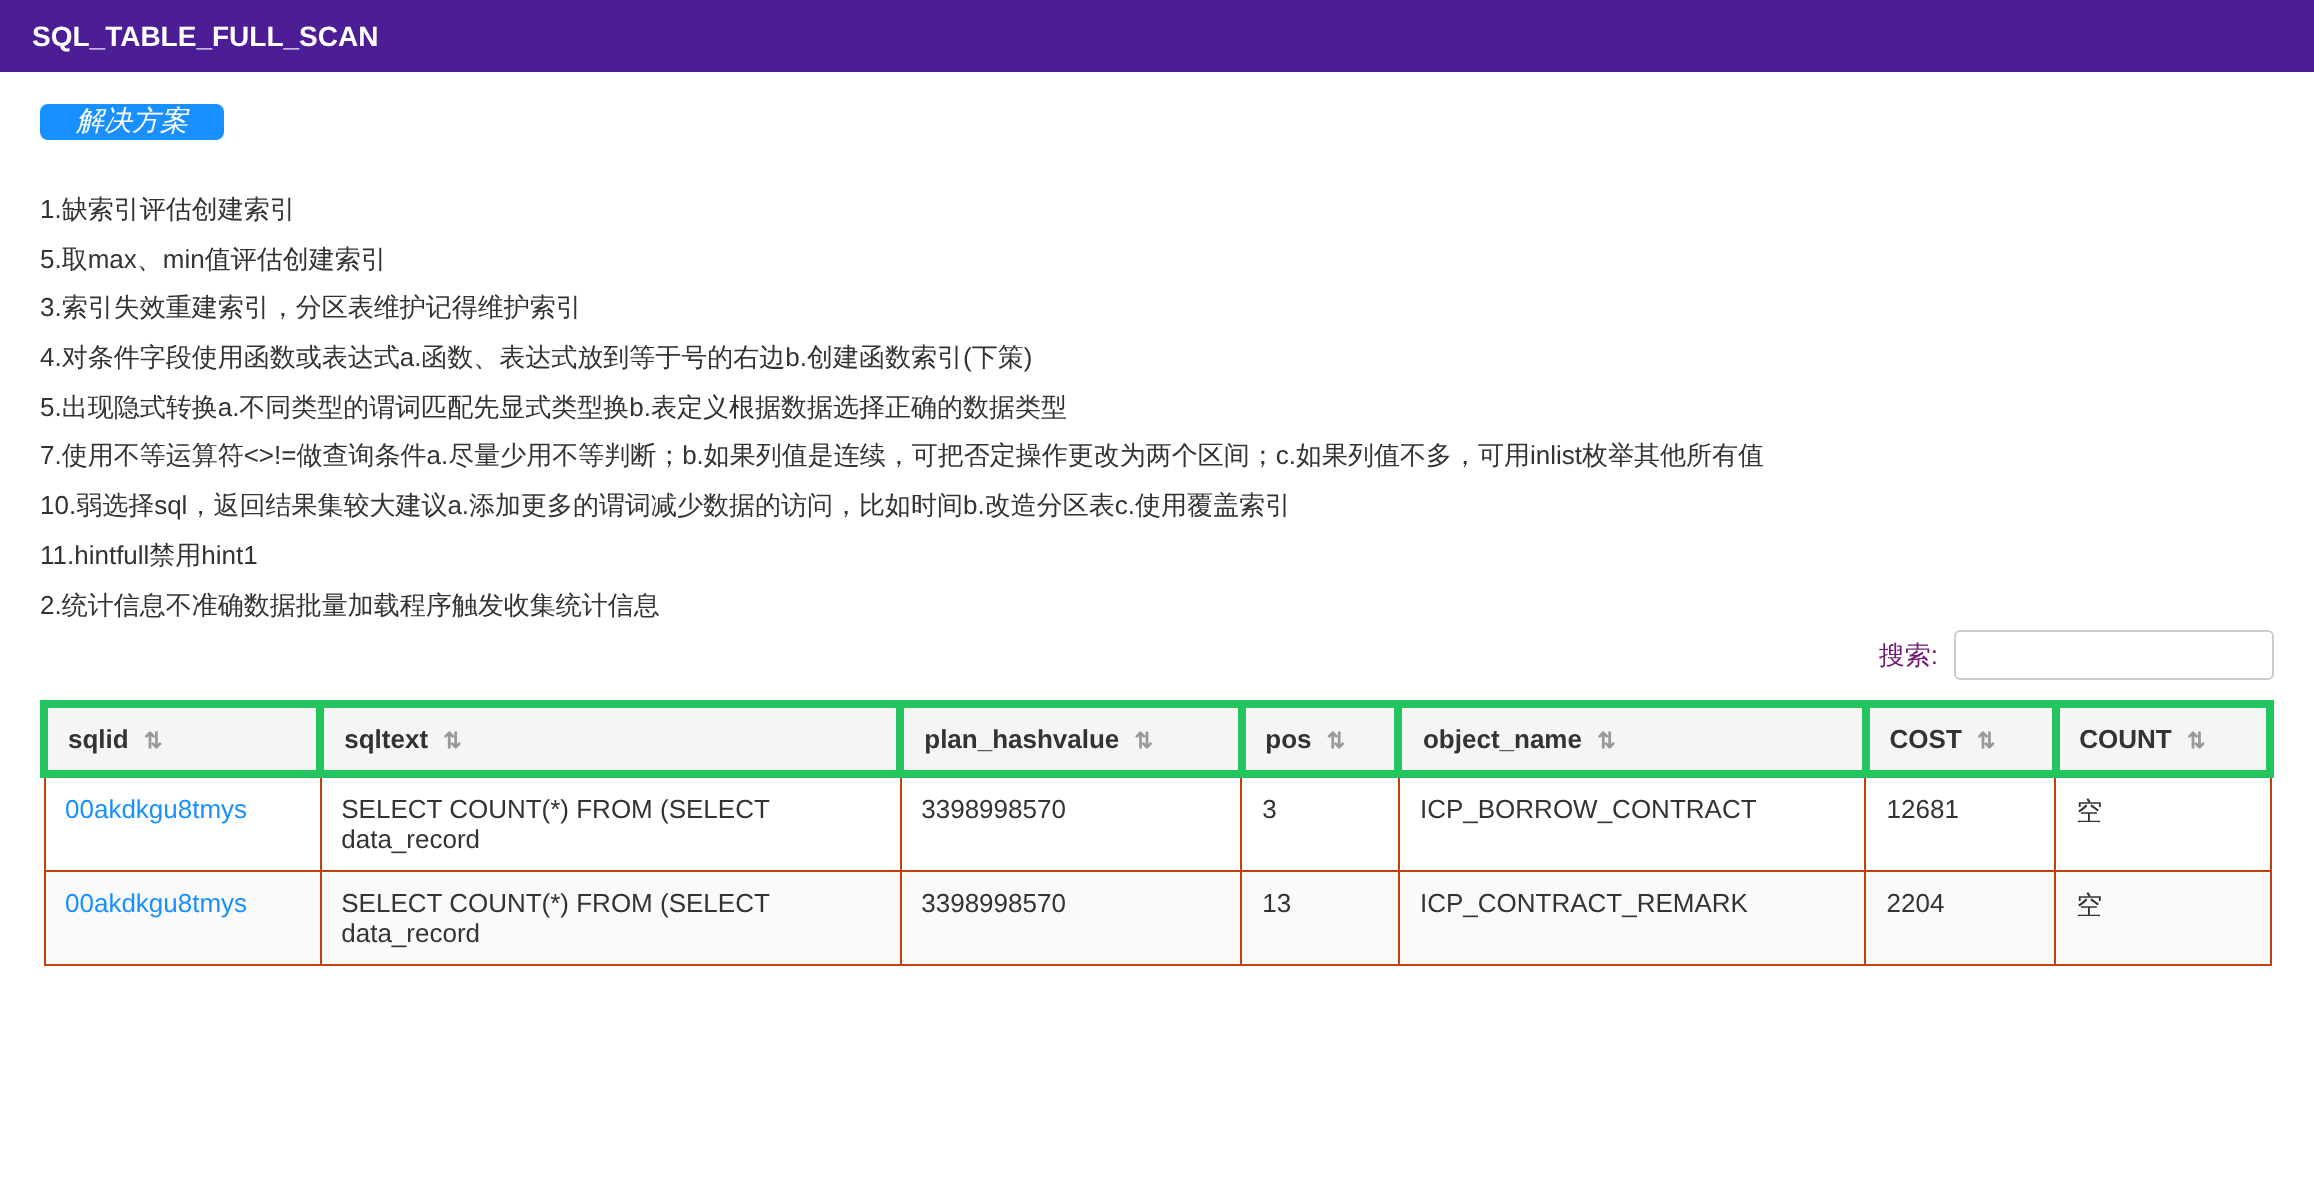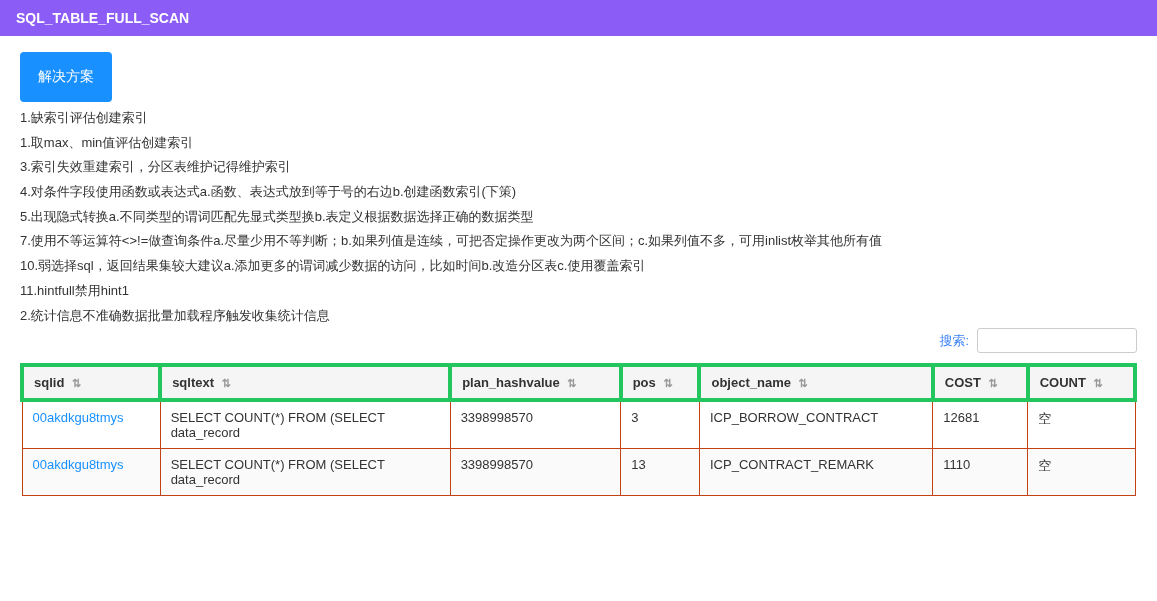--- a/index.html
+++ b/index.html
@@ -1,57 +1,58 @@
 <!DOCTYPE html>
 <html><head>
   <meta charset="utf-8">
   <style>
     * { box-sizing: border-box; margin: 0; padding: 0; }
     body { font-family: 'Microsoft YaHei', Arial, sans-serif; font-size: 13px; background: #fff; }
 
     .header-bar {
-      background: #8b5cf6;
+      background: #4c1d95;
       color: #fff;
       padding: 10px 16px;
       font-size: 14px;
       font-weight: bold;
     }
 
     .content-area {
       padding: 16px 20px;
     }
 
     .solve-btn {
       background: #1890ff;
       color: #fff;
       border: none;
       border-radius: 4px;
-      padding: 16px 18px;
+      padding: 0 18px;
       font-size: 14px;
       cursor: pointer;
-      margin-bottom: 4px;
+      margin-bottom: 23px;
+      font-style: italic;
     }
 
     .solution-list {
       font-size: 13px;
       color: #333;
       line-height: 1.9;
     }
     .solution-list p { margin: 0; }
 
     .search-bar {
       display: flex;
       justify-content: flex-end;
       align-items: center;
       margin-bottom: 10px;
       gap: 8px;
     }
     .search-label {
       font-size: 13px;
-      color: #3b82f6;
+      color: #701a75;
     }
     .search-input {
       border: 1px solid #ccc;
       border-radius: 3px;
       padding: 4px 8px;
       font-size: 13px;
       width: 160px;
       outline: none;
     }
 
@@ -108,21 +109,21 @@
 </div>
 
 <div class="content-area">
 
   
   <button class="solve-btn">解决方案</button>
 
   
   <div class="solution-list">
   <p>1.缺索引评估创建索引</p>
-      <p>1.取max、min值评估创建索引</p>
+      <p>5.取max、min值评估创建索引</p>
       <p>3.索引失效重建索引，分区表维护记得维护索引</p>
       <p>4.对条件字段使用函数或表达式a.函数、表达式放到等于号的右边b.创建函数索引(下策)</p>
       <p>5.出现隐式转换a.不同类型的谓词匹配先显式类型换b.表定义根据数据选择正确的数据类型</p>
       <p>7.使用不等运算符&lt;&gt;!=做查询条件a.尽量少用不等判断；b.如果列值是连续，可把否定操作更改为两个区间；c.如果列值不多，可用inlist枚举其他所有值</p>
       <p>10.弱选择sql，返回结果集较大建议a.添加更多的谓词减少数据的访问，比如时间b.改造分区表c.使用覆盖索引</p>
       <p>11.hintfull禁用hint1</p>
       <p>2.统计信息不准确数据批量加载程序触发收集统计信息</p>
     </div>
 
   
@@ -175,21 +176,21 @@
         <tr>
     <td>
       <a class="link-text">00akdkgu8tmys</a>
     </td>
     <td>
       SELECT COUNT(*) FROM (SELECT<br>data_record
     </td>
     <td>3398998570</td>
     <td>13</td>
     <td>ICP_CONTRACT_REMARK</td>
-    <td>1110</td>
+    <td>2204</td>
     <td>空</td>
   </tr>
       </tbody>
   </table>
 
 </div>
 
 <div class="footer-brand">
   
 </div>

